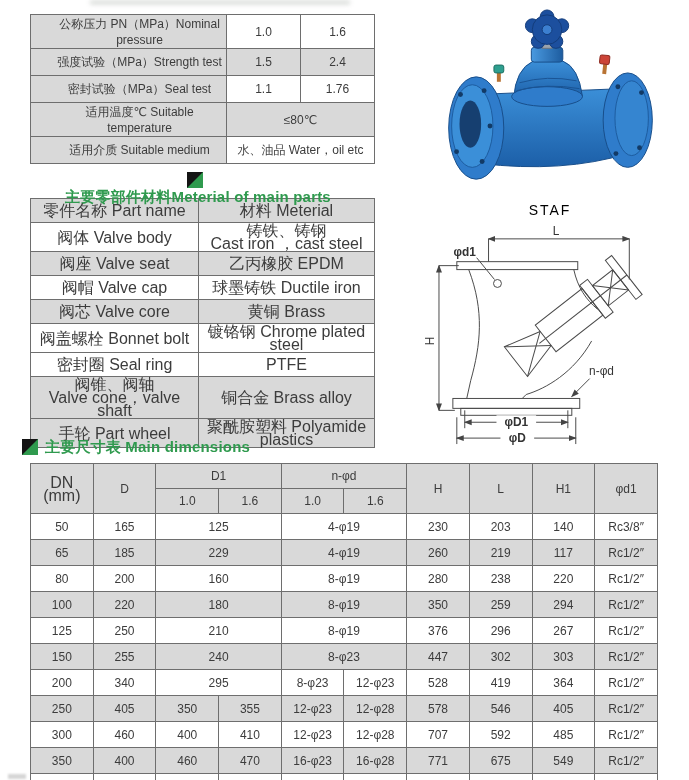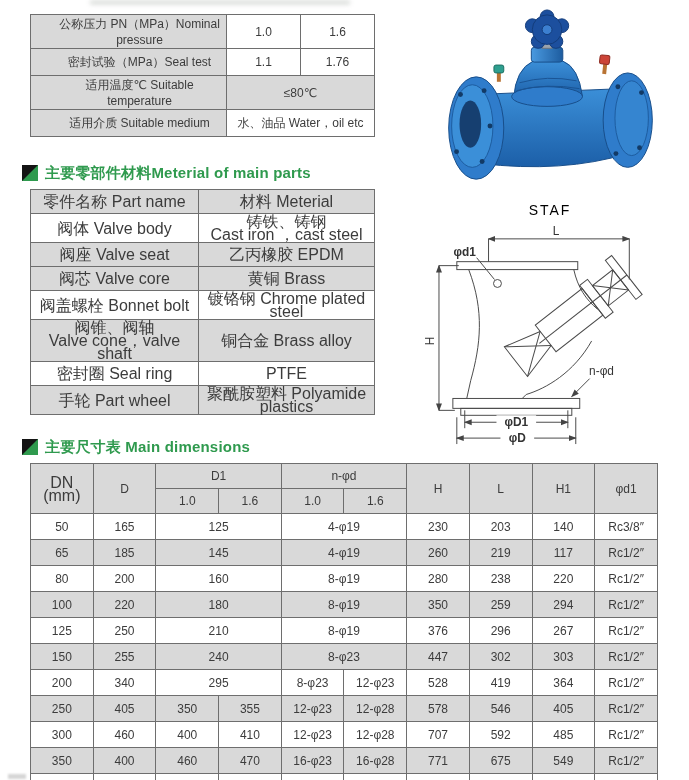--- a/index.html
+++ b/index.html
@@ -22,21 +22,21 @@
   td,th{border:1px solid #6e6e6e;text-align:center;vertical-align:middle;
         font-size:12px;font-weight:normal;padding:1px 2px;color:#3c3c3c;}
   .g{background:#d9d9d9;}
   .lab{background:#d9d9d9;padding-left:24px;}
   .ln{line-height:13px;font-size:16px;}
 
   #t1{width:344px;margin:6px 0 0 8px;}
   #t1 td{height:24px;}
   #t2{width:344px;margin:6px 0 0 8px;}
   #t2 td{height:21px;}
-  .mt10{margin-top:26px;}
+  .mt10{margin-top:8px;flex-direction:column;}
   #t3{width:628px;margin:6px 0 0 8px;}
   #t3 th{height:22px;background:#d9d9d9;}
   #t3 td{height:23px;}
 
   .figure-col{position:absolute;left:422px;top:8px;width:256px;text-align:center;}
   .staf{font-size:14px;color:#000000;letter-spacing:2px;margin-top:12px;}
   .valve-photo{display:block;margin:0 auto;}
   .valve-drawing{display:block;margin:6px auto 0 auto;}
   .valve-drawing text{font-size:12px;fill:#333;font-family:"Liberation Sans",sans-serif;}
 </style>
@@ -57,20 +57,25 @@
           <col style="width:74px">
           <col style="width:74px">
         </colgroup>
       <tbody>
           <tr>
             <td class="lab">公称压力 PN（MPa）Nominal pressure</td>
             <td>1.0</td>
             <td>1.6</td>
           </tr>
           <tr>
+            <td class="lab">强度试验（MPa）Strength test</td>
+            <td class="g">1.5</td>
+            <td class="g">2.4</td>
+          </tr>
+          <tr>
             <td class="lab">密封试验（MPa）Seal test</td>
             <td>1.1</td>
             <td>1.76</td>
           </tr>
           <tr>
             <td class="lab">适用温度℃ Suitable temperature</td>
             <td class="g" colspan="2">≤80℃</td>
           </tr>
           <tr>
             <td class="lab">适用介质 Suitable medium</td>
@@ -109,50 +114,58 @@
           </tr>
           <tr>
             <td class="g">
               <div class="ln">阀座 Valve seat</div>
             </td>
             <td class="g">
               <div class="ln">乙丙橡胶 EPDM</div>
             </td>
           </tr>
           <tr>
+            <td>
+              <div class="ln">阀帽 Valve cap</div>
+            </td>
+            <td>
+              <div class="ln">球墨铸铁 Ductile iron</div>
+            </td>
+          </tr>
+          <tr>
             <td class="g">
               <div class="ln">阀芯 Valve core</div>
             </td>
             <td class="g">
               <div class="ln">黄铜 Brass</div>
             </td>
           </tr>
           <tr>
             <td>
               <div class="ln">阀盖螺栓 Bonnet bolt</div>
             </td>
             <td>
               <div class="ln">镀铬钢 Chrome plated steel</div>
+            </td>
+          </tr>
+          <tr>
+            <td>
+              <div class="ln">密封圈 Seal ring</div>
+            </td>
+            <td>
+              <div class="ln">PTFE</div>
             </td>
           </tr>
           <tr>
             <td class="g">
               <div class="ln">阀锥、阀轴</div>
               <div class="ln">Valve cone，valve shaft</div>
             </td>
             <td class="g">
               <div class="ln">铜合金 Brass alloy</div>
-            </td>
-          </tr>
-          <tr>
-            <td>
-              <div class="ln">密封圈 Seal ring</div>
-            </td>
-            <td>
-              <div class="ln">PTFE</div>
             </td>
           </tr>
           <tr>
             <td class="g">
               <div class="ln">手轮 Part wheel</div>
             </td>
             <td class="g">
               <div class="ln">聚酰胺塑料 Polyamide plastics</div>
             </td>
           </tr>
@@ -337,21 +350,21 @@
             <td colspan="2">125</td>
             <td colspan="2">4-φ19</td>
             <td>230</td>
             <td>203</td>
             <td>140</td>
             <td>Rc3/8″</td>
           </tr>
           <tr>
             <td class="g">65</td>
             <td class="g">185</td>
-            <td class="g" colspan="2">145</td>
+            <td class="g" colspan="2">229</td>
             <td class="g" colspan="2">4-φ19</td>
             <td class="g">260</td>
             <td class="g">219</td>
             <td class="g">117</td>
             <td class="g">Rc1/2″</td>
           </tr>
           <tr>
             <td>80</td>
             <td>200</td>
             <td colspan="2">160</td>

